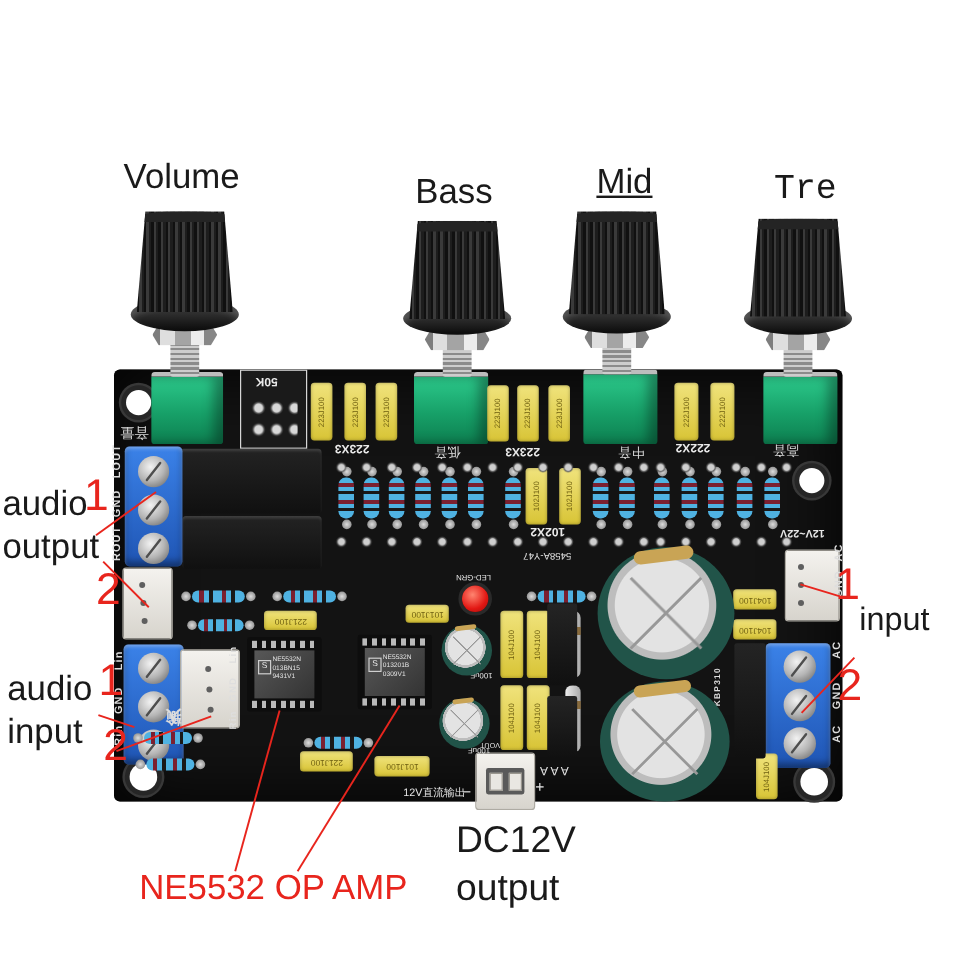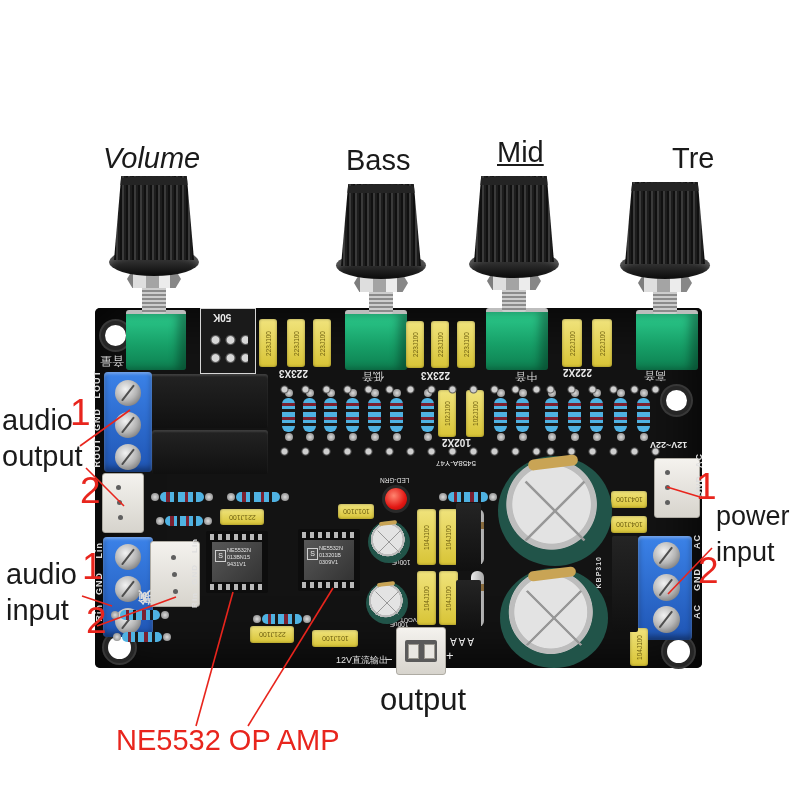--- a/index.html
+++ b/index.html
@@ -293,47 +293,47 @@
 
 <div class="a blackcomp" style="left:456px;top:503px;width:25px;height:68px;"></div>
 <div class="a blackcomp" style="left:456px;top:580px;width:25px;height:52px;"></div>
 <div class="a blackcomp" style="left:612px;top:536px;width:26px;height:96px;"></div>
 <div class="a ecap" style="left:498px;top:456px;width:114px;height:110px;"></div>
 <div class="a ecap" style="left:500px;top:568px;width:108px;height:100px;"></div>
 <div class="a ecap" style="left:368px;top:521px;width:42px;height:42px;"></div>
 <div class="a ecap" style="left:366px;top:582px;width:42px;height:42px;"></div>
 <div class="a led" style="left:385px;top:488px;width:22px;height:22px;"></div>
 
-<div class="a ann" style="left:103px;top:140px;font-style:italic;">Volume</div>
+<div class="a ann" style="left:103px;top:130px;">Volume</div>
 <div class="a ann" style="left:346px;top:142px;">Bass</div>
 <div class="a ann" style="left:497px;top:134px;text-decoration:underline;">Mid</div>
-<div class="a ann" style="left:672px;top:140px;">Tre</div>
+<div class="a ann" style="left:645px;top:140px;font-family:Liberation Mono, monospace;">Tre</div>
 
 <div class="a ann" style="left:2px;top:402px;">
   <div>audio</div>
   <div>output</div>
 </div>
 <div class="a num" style="left:70px;top:394px;">1</div>
 <div class="a num" style="left:80px;top:472px;">2</div>
 
 <div class="a ann" style="left:6px;top:556px;">
   <div>audio</div>
   <div>input</div>
 </div>
 <div class="a num" style="left:82px;top:548px;">1</div>
 <div class="a num" style="left:86px;top:602px;">2</div>
 
 <div class="a ann" style="left:716px;top:498px;font-size:27px;">
-  <div>power</div>
   <div>input</div>
 </div>
 <div class="a num" style="left:696px;top:468px;">1</div>
 <div class="a num" style="left:698px;top:552px;">2</div>
 
 <div class="a ann" style="left:380px;top:680px;font-size:31px;line-height:40px;">
+  <div>DC12V</div>
   <div>output</div>
 </div>
 
 <div class="a redtxt" style="left:116px;top:724px;">NE5532 OP AMP</div>
 
 <svg class="a lines" width="800" height="800">
   <line x1="80" y1="446" x2="130" y2="410" stroke="#e8251d" stroke-width="1.6"></line>
   <line x1="86" y1="468" x2="124" y2="506" stroke="#e8251d" stroke-width="1.6"></line>
   <line x1="82" y1="596" x2="112" y2="606" stroke="#e8251d" stroke-width="1.6"></line>
   <line x1="97" y1="626" x2="176" y2="597" stroke="#e8251d" stroke-width="1.6"></line>

